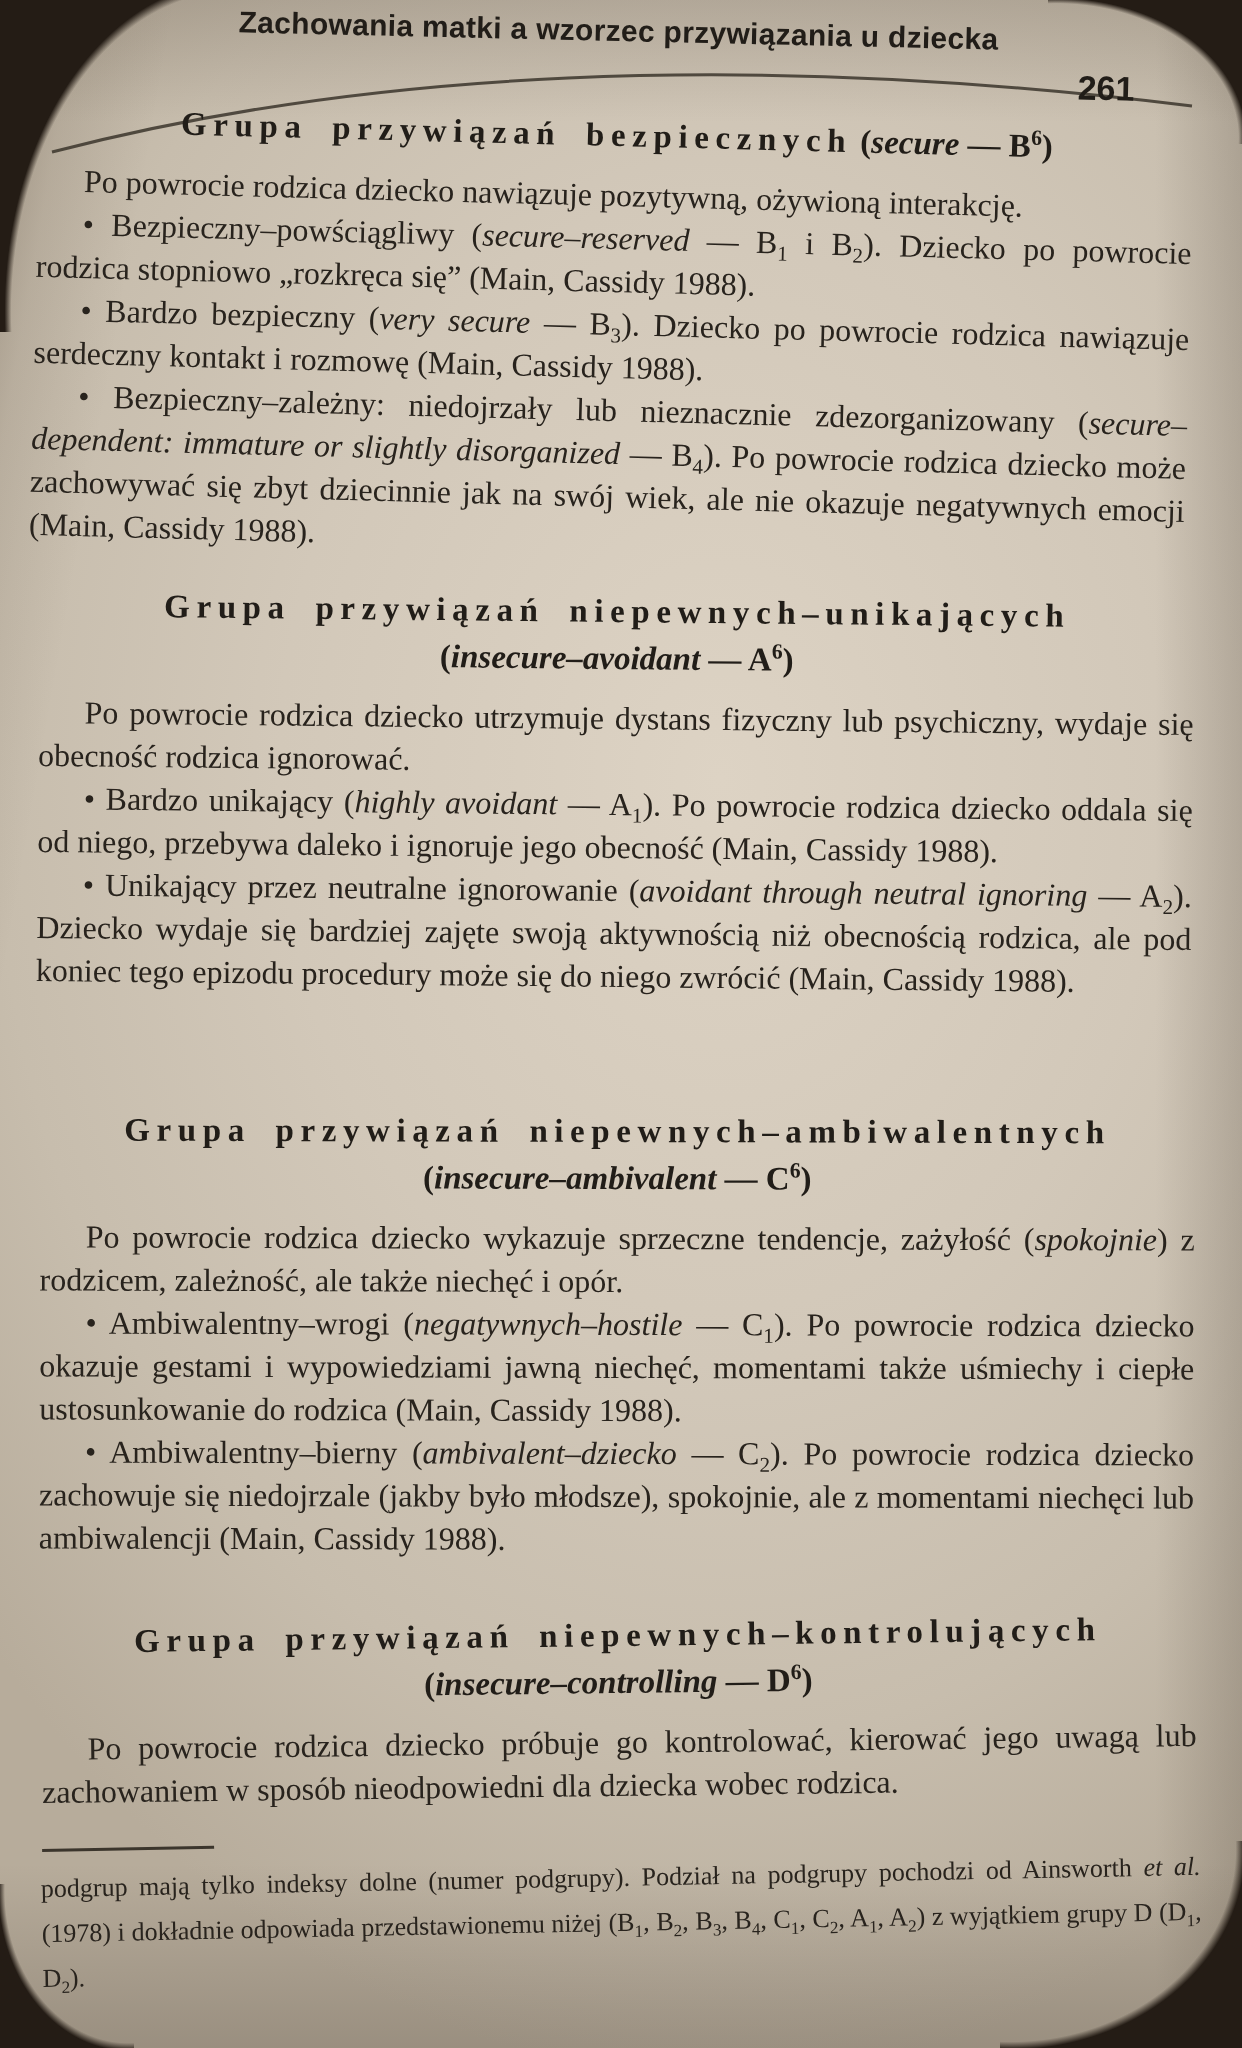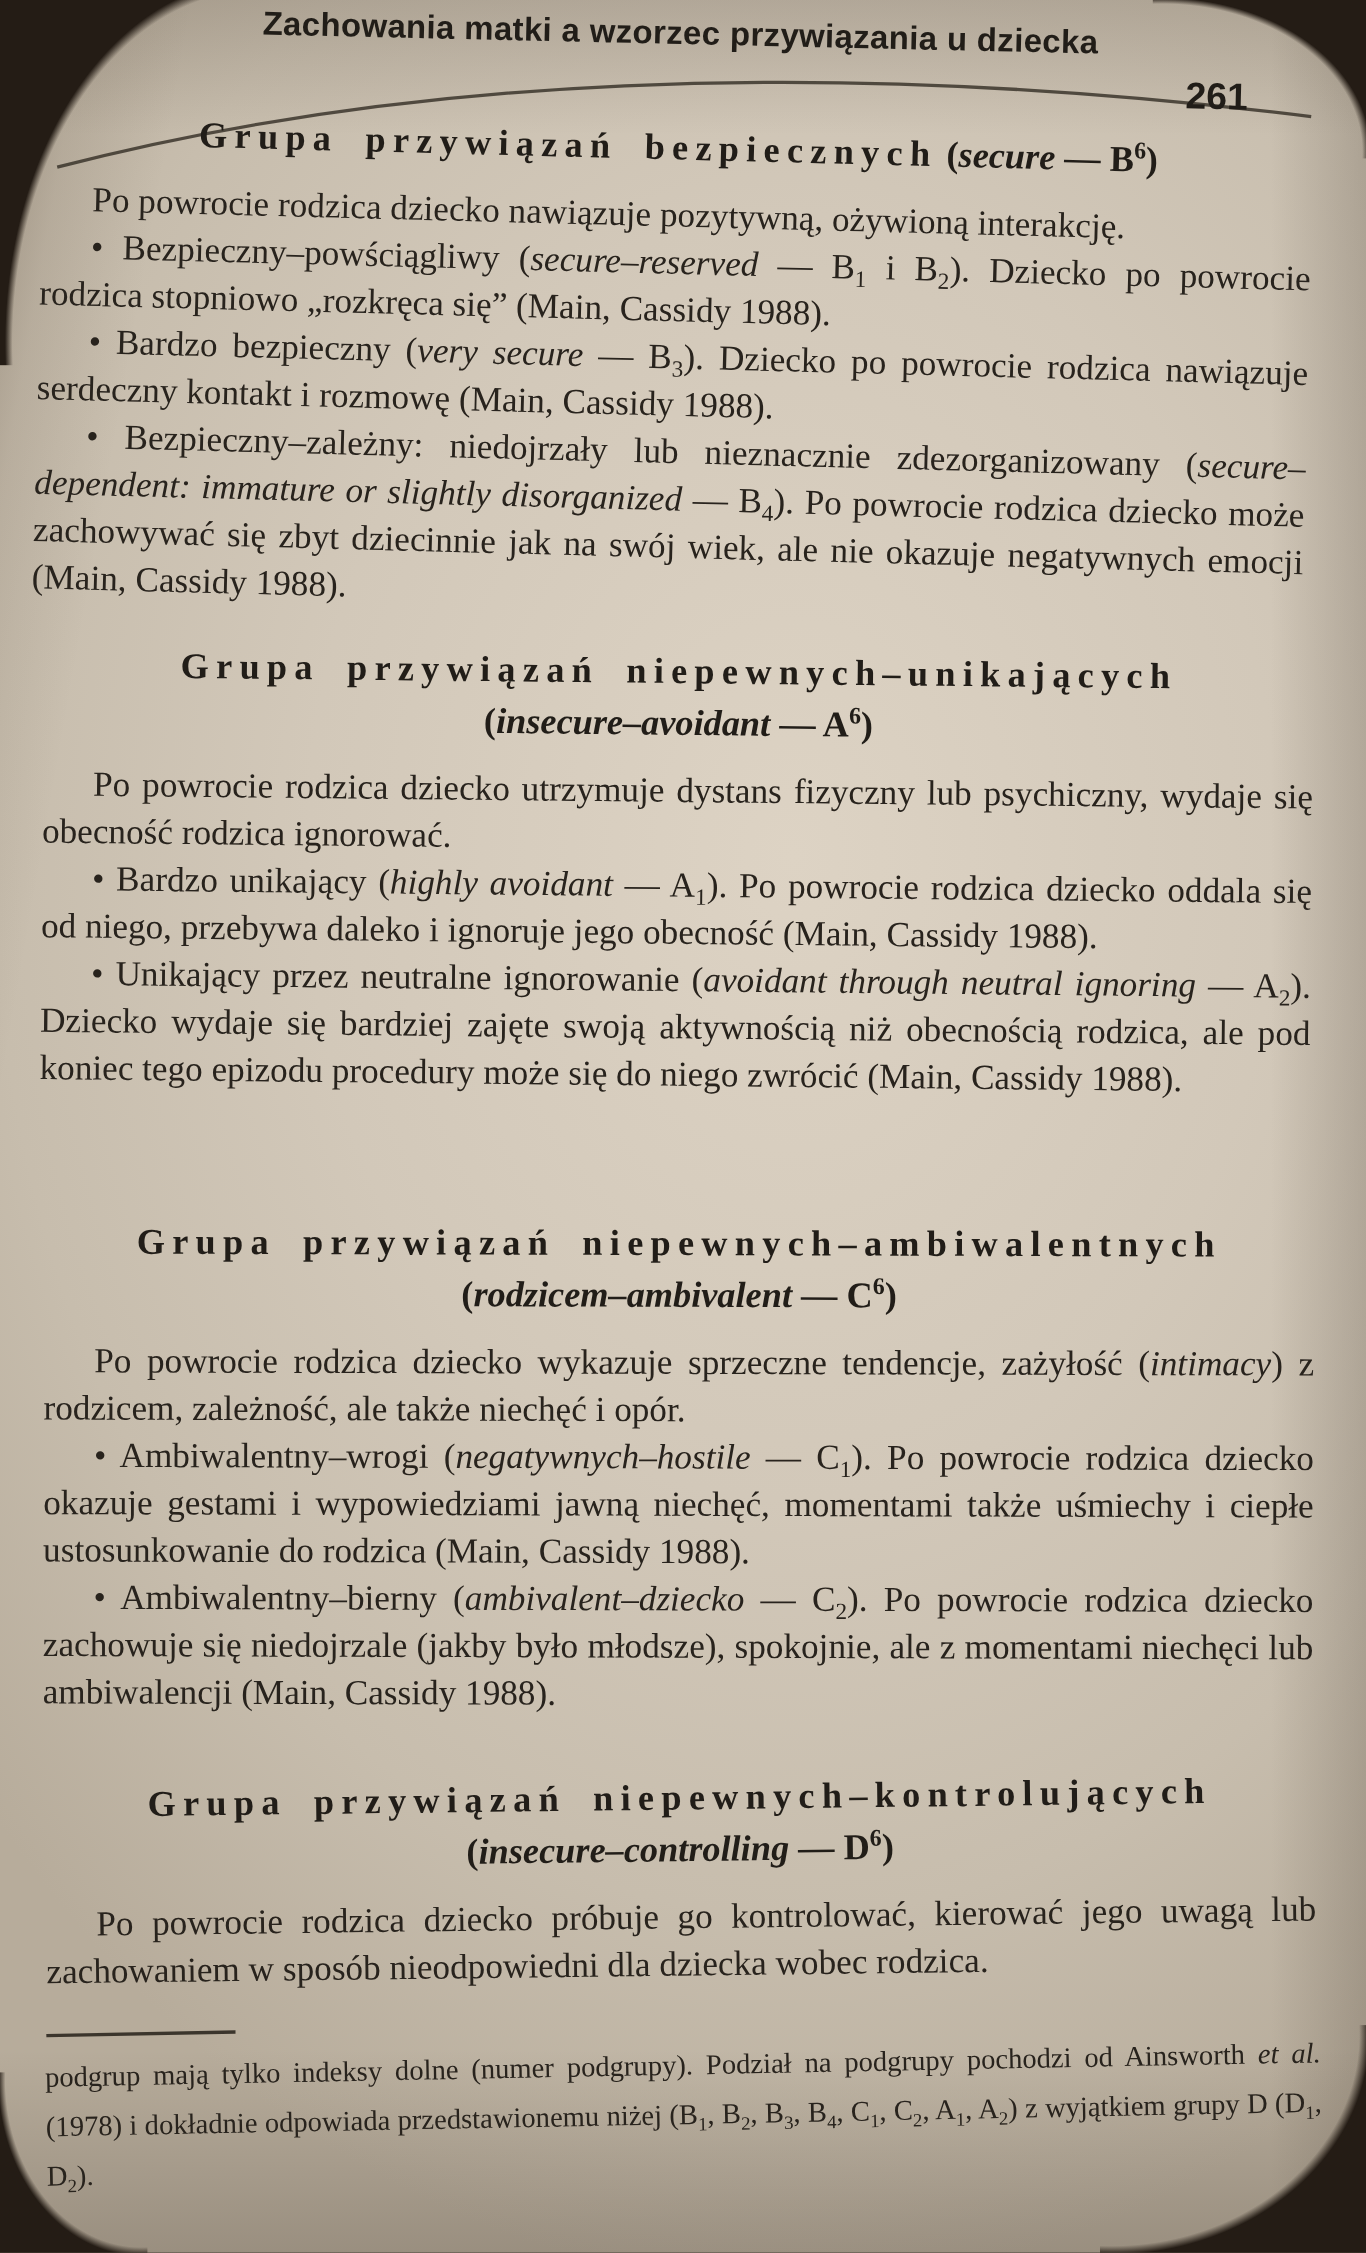--- a/index.html
+++ b/index.html
@@ -99,22 +99,22 @@
   <section class="sec sec2">
     <h2 class="sec-head"><span class="spaced">Grupa przywiązań niepewnych–unikających</span>
       <span class="paren line2">(<i>insecure–avoidant</i> — A<sup>6</sup>)</span></h2>
     <p class="para">Po powrocie rodzica dziecko utrzymuje dystans fizyczny lub psychiczny, wydaje się obecność rodzica ignorować.</p>
     <p class="para">• Bardzo unikający (<i>highly avoidant</i> — A<sub>1</sub>). Po powrocie rodzica dziecko oddala się od niego, przebywa daleko i ignoruje jego obecność (Main, Cassidy 1988).</p>
     <p class="para">• Unikający przez neutralne ignorowanie (<i>avoidant through neutral ignoring</i> — A<sub>2</sub>). Dziecko wydaje się bardziej zajęte swoją aktywnością niż obecnością rodzica, ale pod koniec tego epizodu procedury może się do niego zwrócić (Main, Cassidy 1988).</p>
   </section>
 
   <section class="sec sec3">
     <h2 class="sec-head"><span class="spaced">Grupa przywiązań niepewnych–ambiwalentnych</span>
-      <span class="paren line2">(<i>rodzicem–ambivalent</i> — C<sup>6</sup>)</span></h2>
-    <p class="para">Po powrocie rodzica dziecko wykazuje sprzeczne tendencje, zażyłość (<i>intimacy</i>) z rodzicem, zależność, ale także niechęć i opór.</p>
+      <span class="paren line2">(<i>insecure–ambivalent</i> — C<sup>6</sup>)</span></h2>
+    <p class="para">Po powrocie rodzica dziecko wykazuje sprzeczne tendencje, zażyłość (<i>spokojnie</i>) z rodzicem, zależność, ale także niechęć i opór.</p>
     <p class="para">• Ambiwalentny–wrogi (<i>negatywnych–hostile</i> — C<sub>1</sub>). Po powrocie rodzica dziecko okazuje gestami i wypowiedziami jawną niechęć, momentami także uśmiechy i ciepłe ustosunkowanie do rodzica (Main, Cassidy 1988).</p>
     <p class="para">• Ambiwalentny–bierny (<i>ambivalent–dziecko</i> — C<sub>2</sub>). Po powrocie rodzica dziecko zachowuje się niedojrzale (jakby było młodsze), spokojnie, ale z momentami niechęci lub ambiwalencji (Main, Cassidy 1988).</p>
   </section>
 
   <section class="sec sec4">
     <h2 class="sec-head"><span class="spaced">Grupa przywiązań niepewnych–kontrolujących</span>
       <span class="paren line2">(<i>insecure–controlling</i> — D<sup>6</sup>)</span></h2>
     <p class="para">Po powrocie rodzica dziecko próbuje go kontrolować, kierować jego uwagą lub zachowaniem w sposób nieodpowiedni dla dziecka wobec rodzica.</p>
   </section>
 

